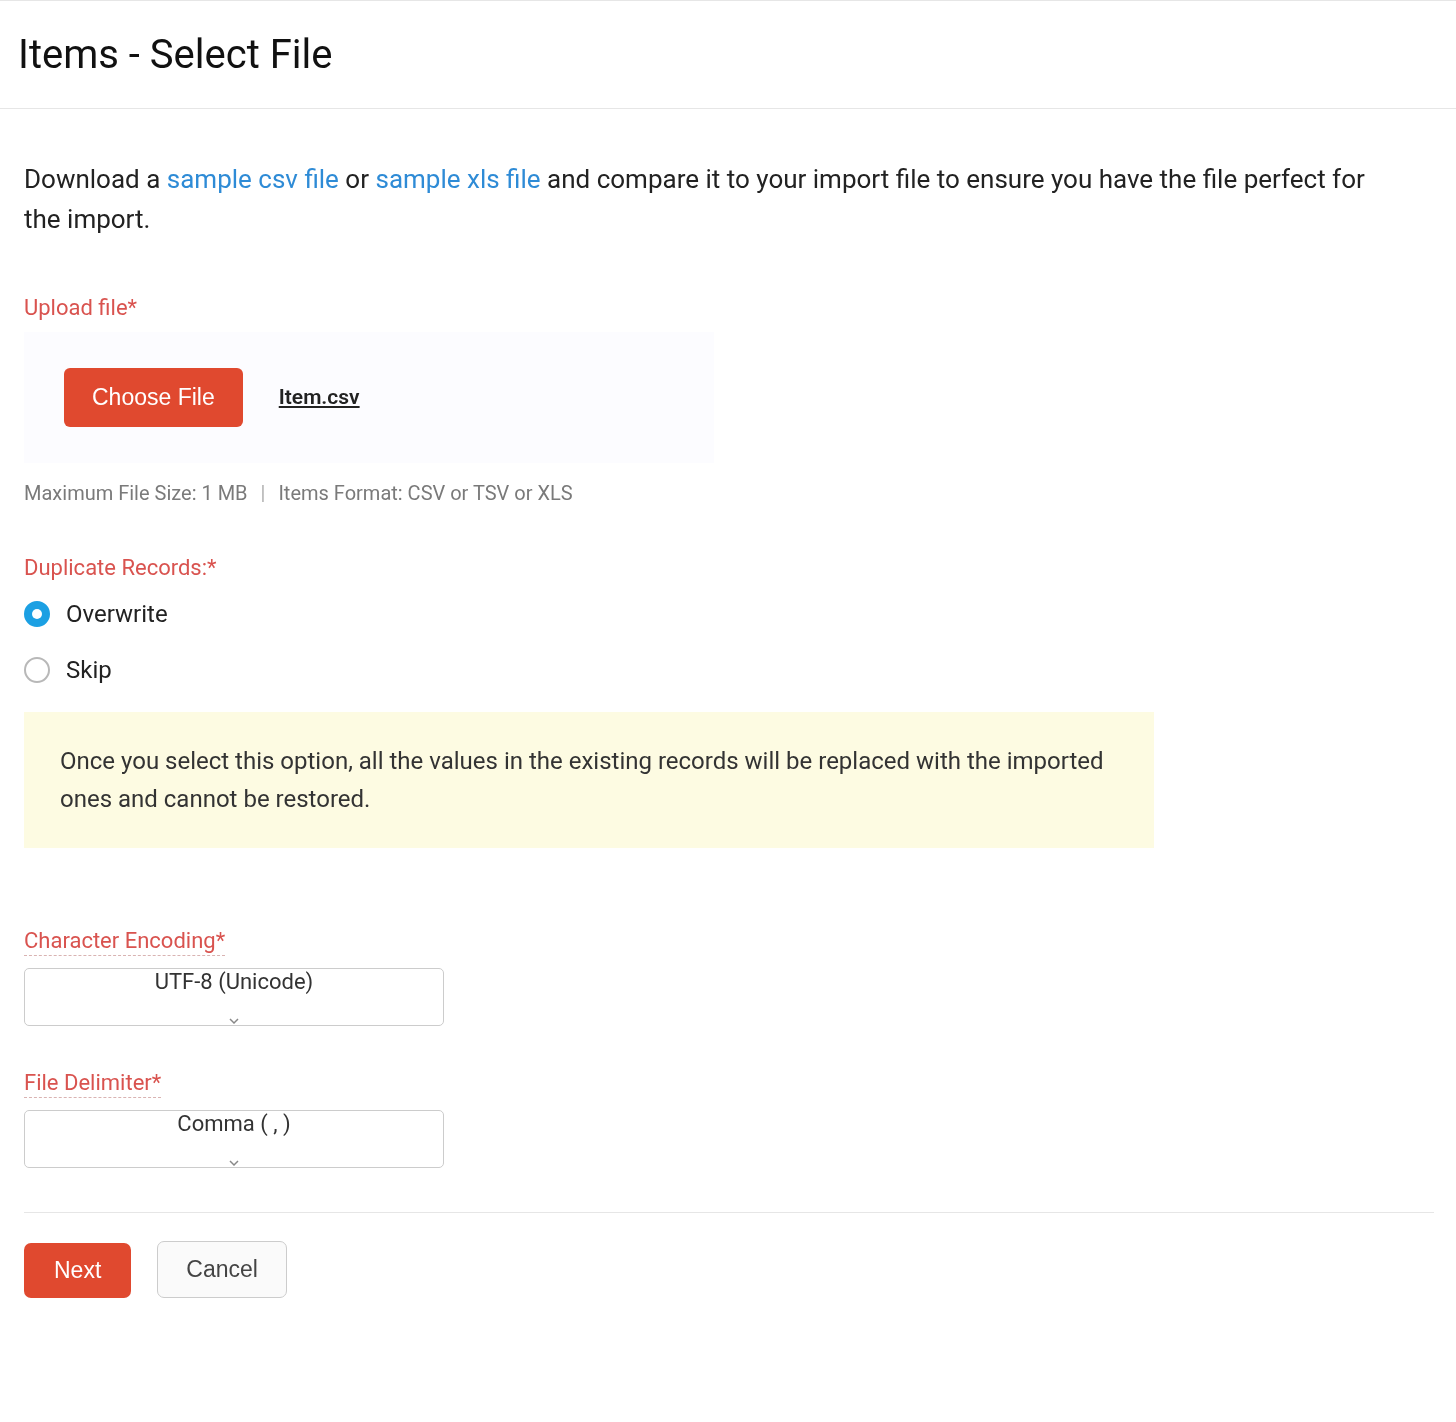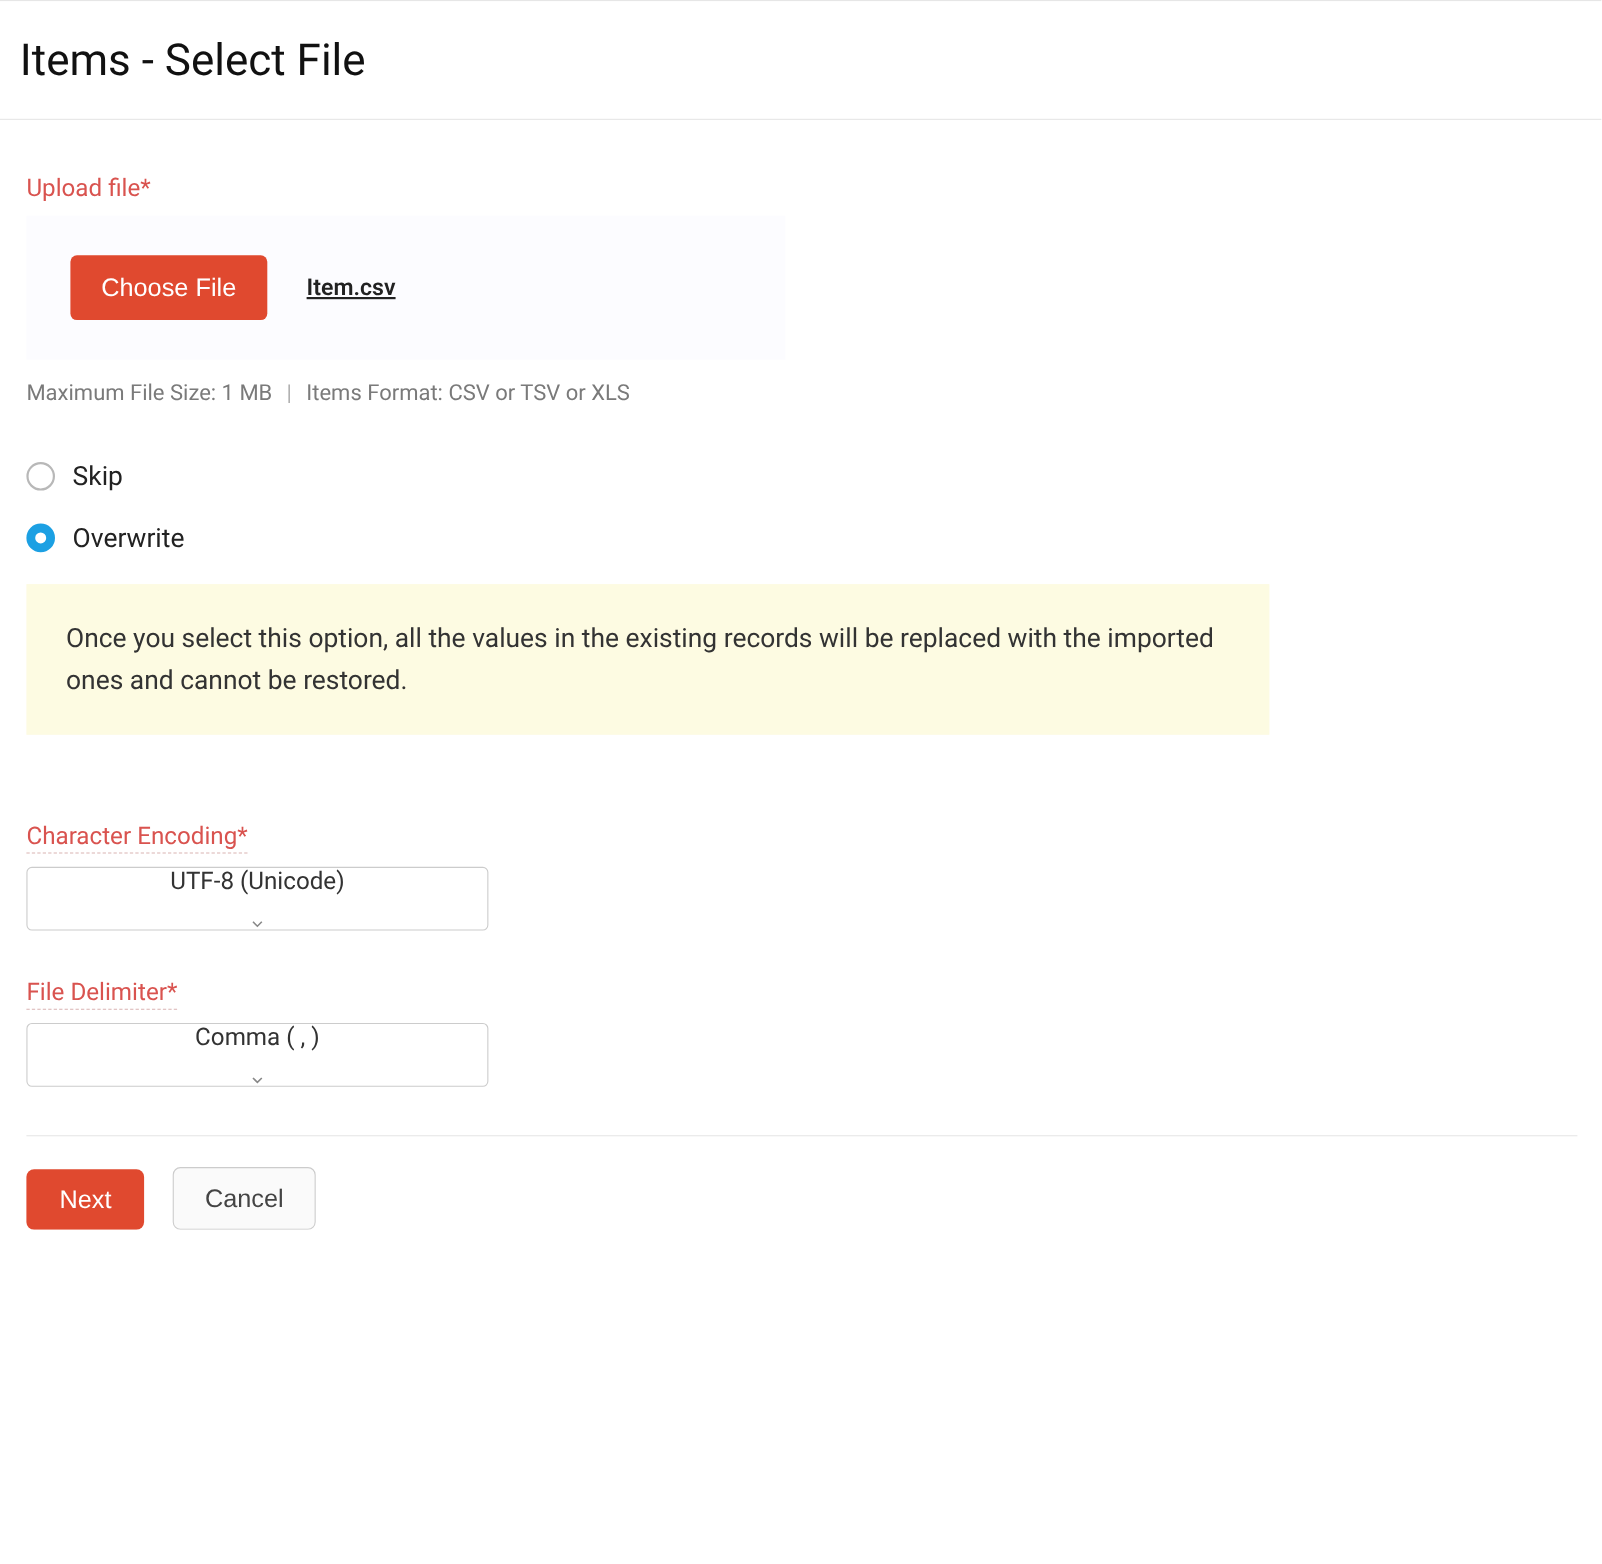--- a/index.html
+++ b/index.html
@@ -196,43 +196,47 @@
 </head>
 <body>
 
 <div class="page">
   <div class="top-rule"></div>
   <h1 class="title">Items - Select File</h1>
   <hr class="hr-full">
 
   <div class="content">
 
+    <p class="intro">
+      <span>Download a </span><a href="#">sample csv file</a><span> or </span><a href="#">sample xls file</a><span> and compare it to your import file to ensure you have the file perfect for the import.</span>
+    </p>
 
     <div class="red-label">Upload file*</div>
 
     <div class="upload-card">
       <button class="btn-primary">Choose File</button>
       <span class="file-name">Item.csv</span>
     </div>
 
     <div class="file-hint">
       <span>Maximum File Size: 1 MB</span>
       <span class="divider">|</span>
       <span>Items Format: CSV or TSV or XLS</span>
     </div>
 
+    <div class="red-label">Duplicate Records:*</div>
 
     <div class="radio-group">
+      <label class="radio-row">
+        <span class="radio-circle checked"></span>
+        <span>Overwrite</span>
+      </label>
       <label class="radio-row">
         <span class="radio-circle"></span>
         <span>Skip</span>
-      </label>
-      <label class="radio-row">
-        <span class="radio-circle checked"></span>
-        <span>Overwrite</span>
       </label>
     </div>
 
     <div class="warning-box">Once you select this option, all the values in the existing records will be replaced with the imported ones and cannot be restored.</div>
 
     <div class="select-wrap">
       <span class="red-label-dotted">Character Encoding*</span>
       <div class="select-box">
         <span>UTF-8 (Unicode)</span>
         <span class="chevron">

